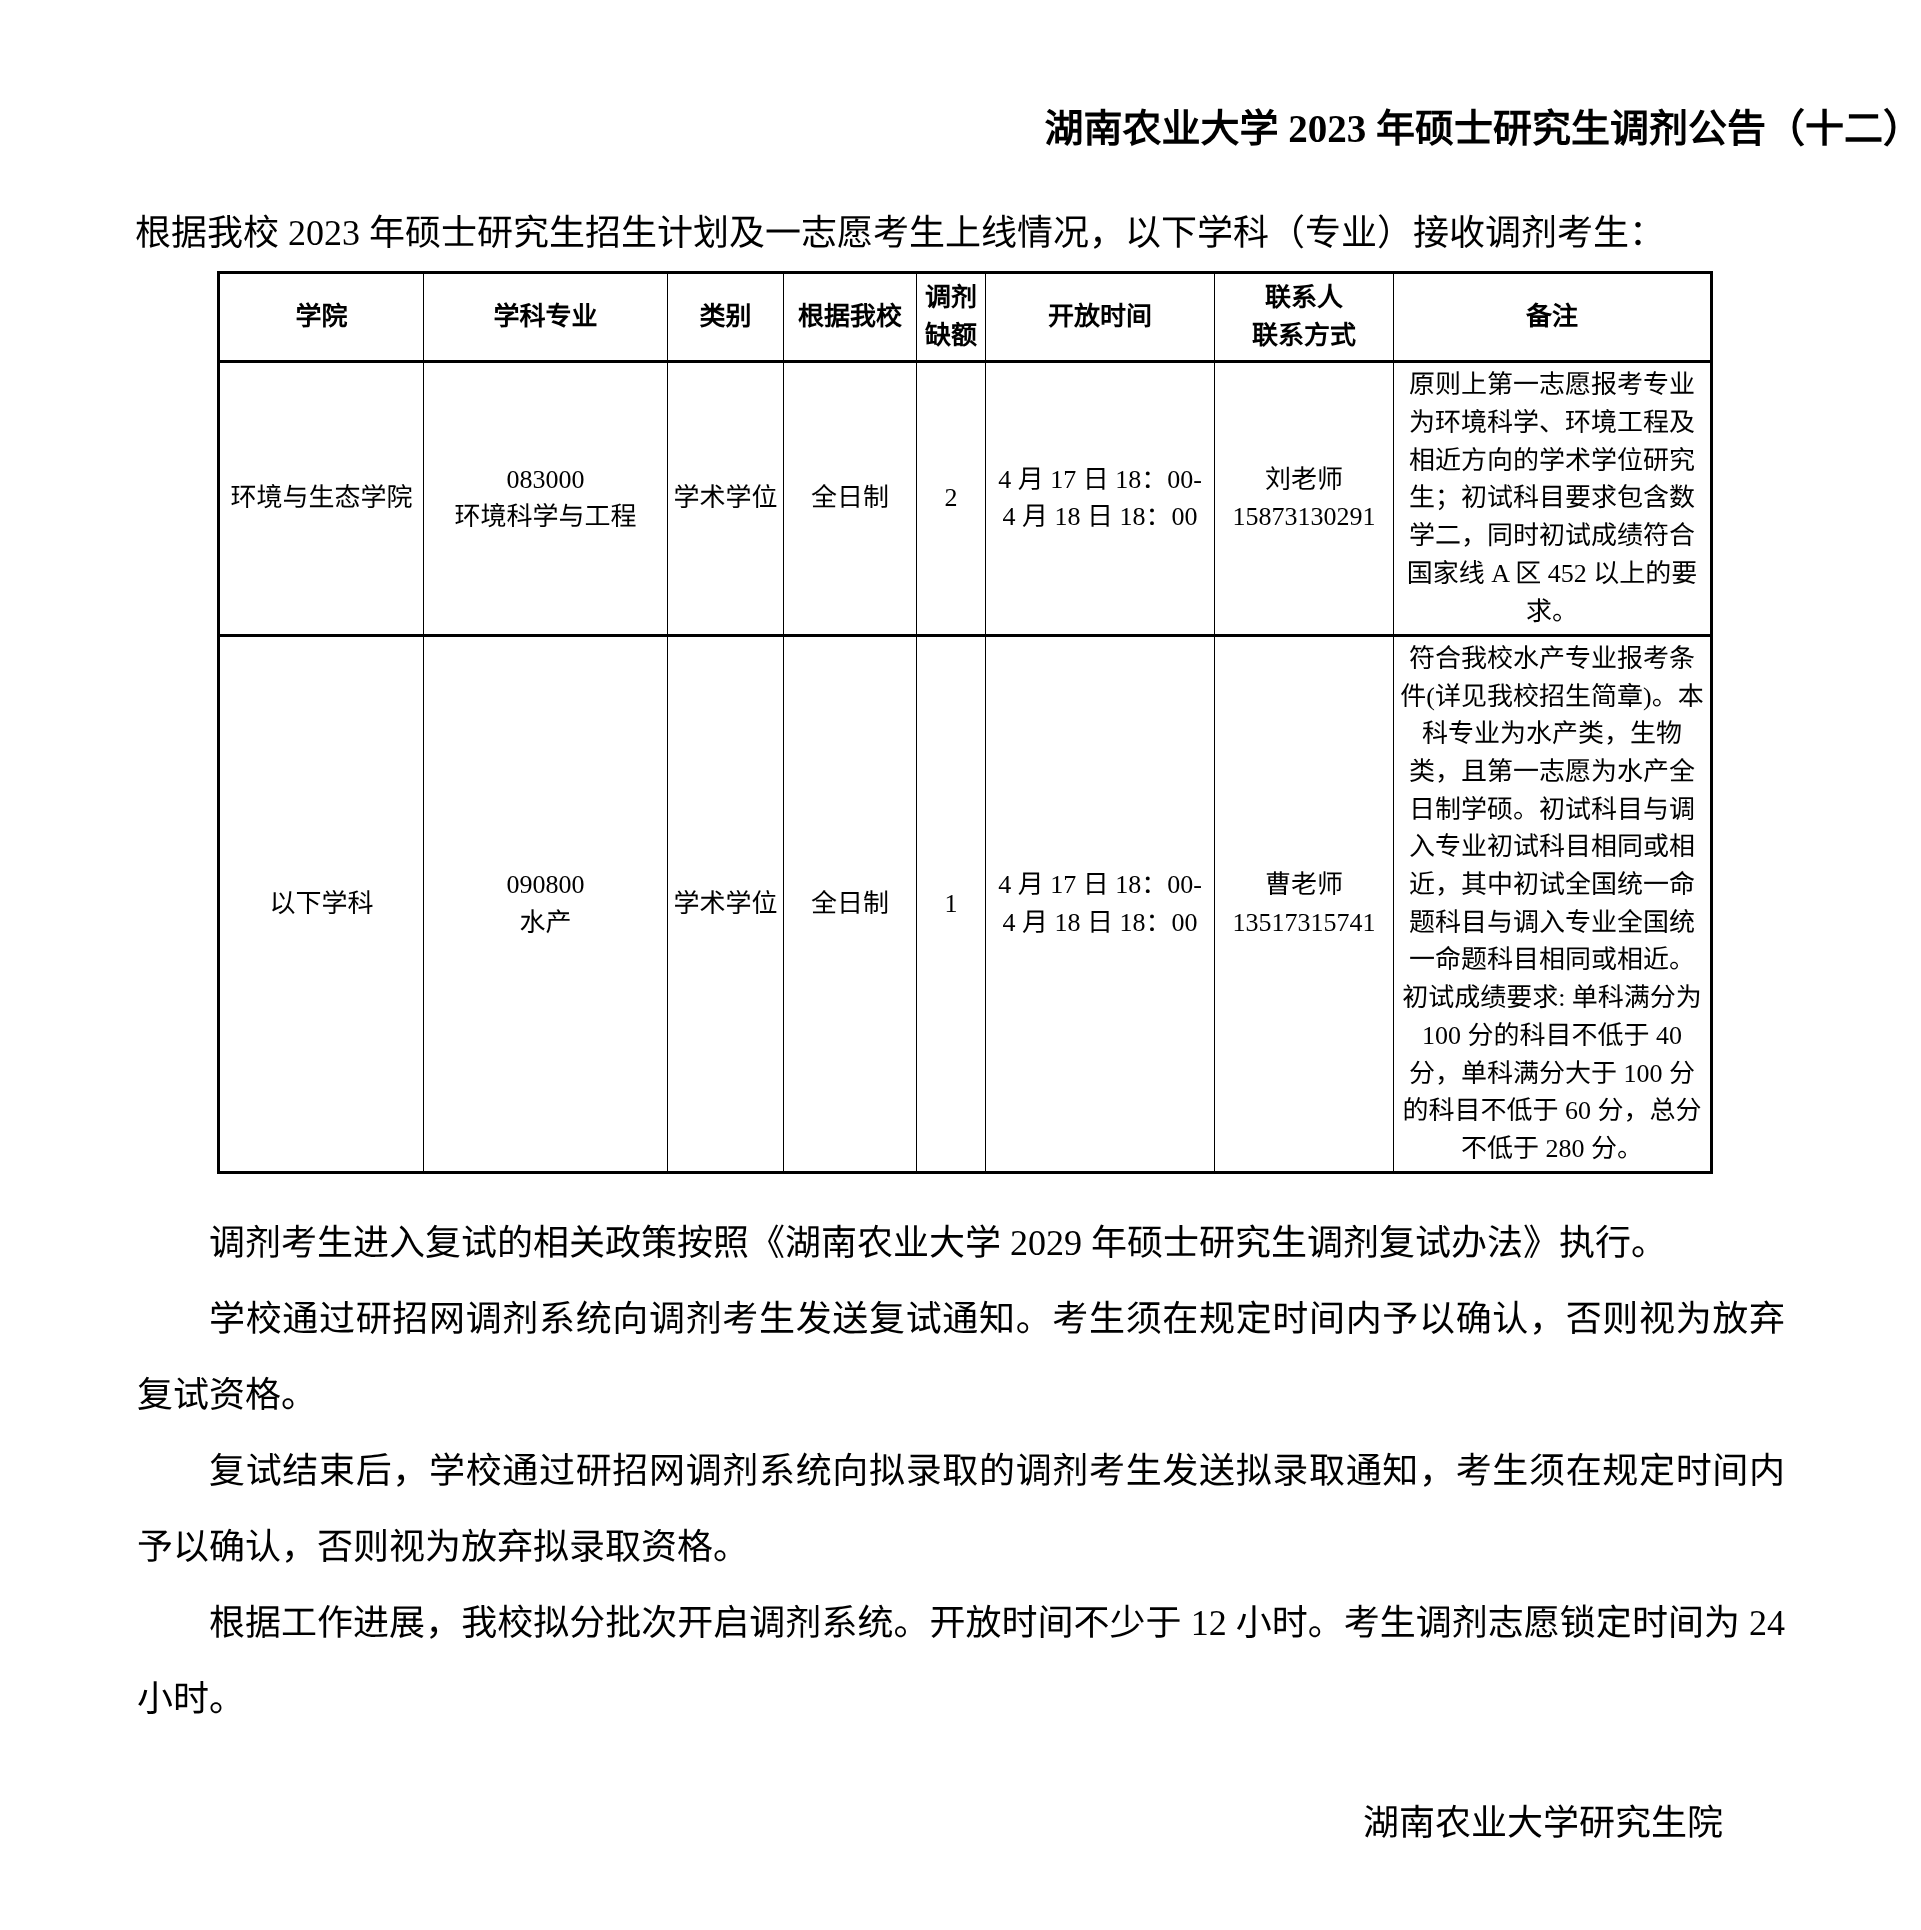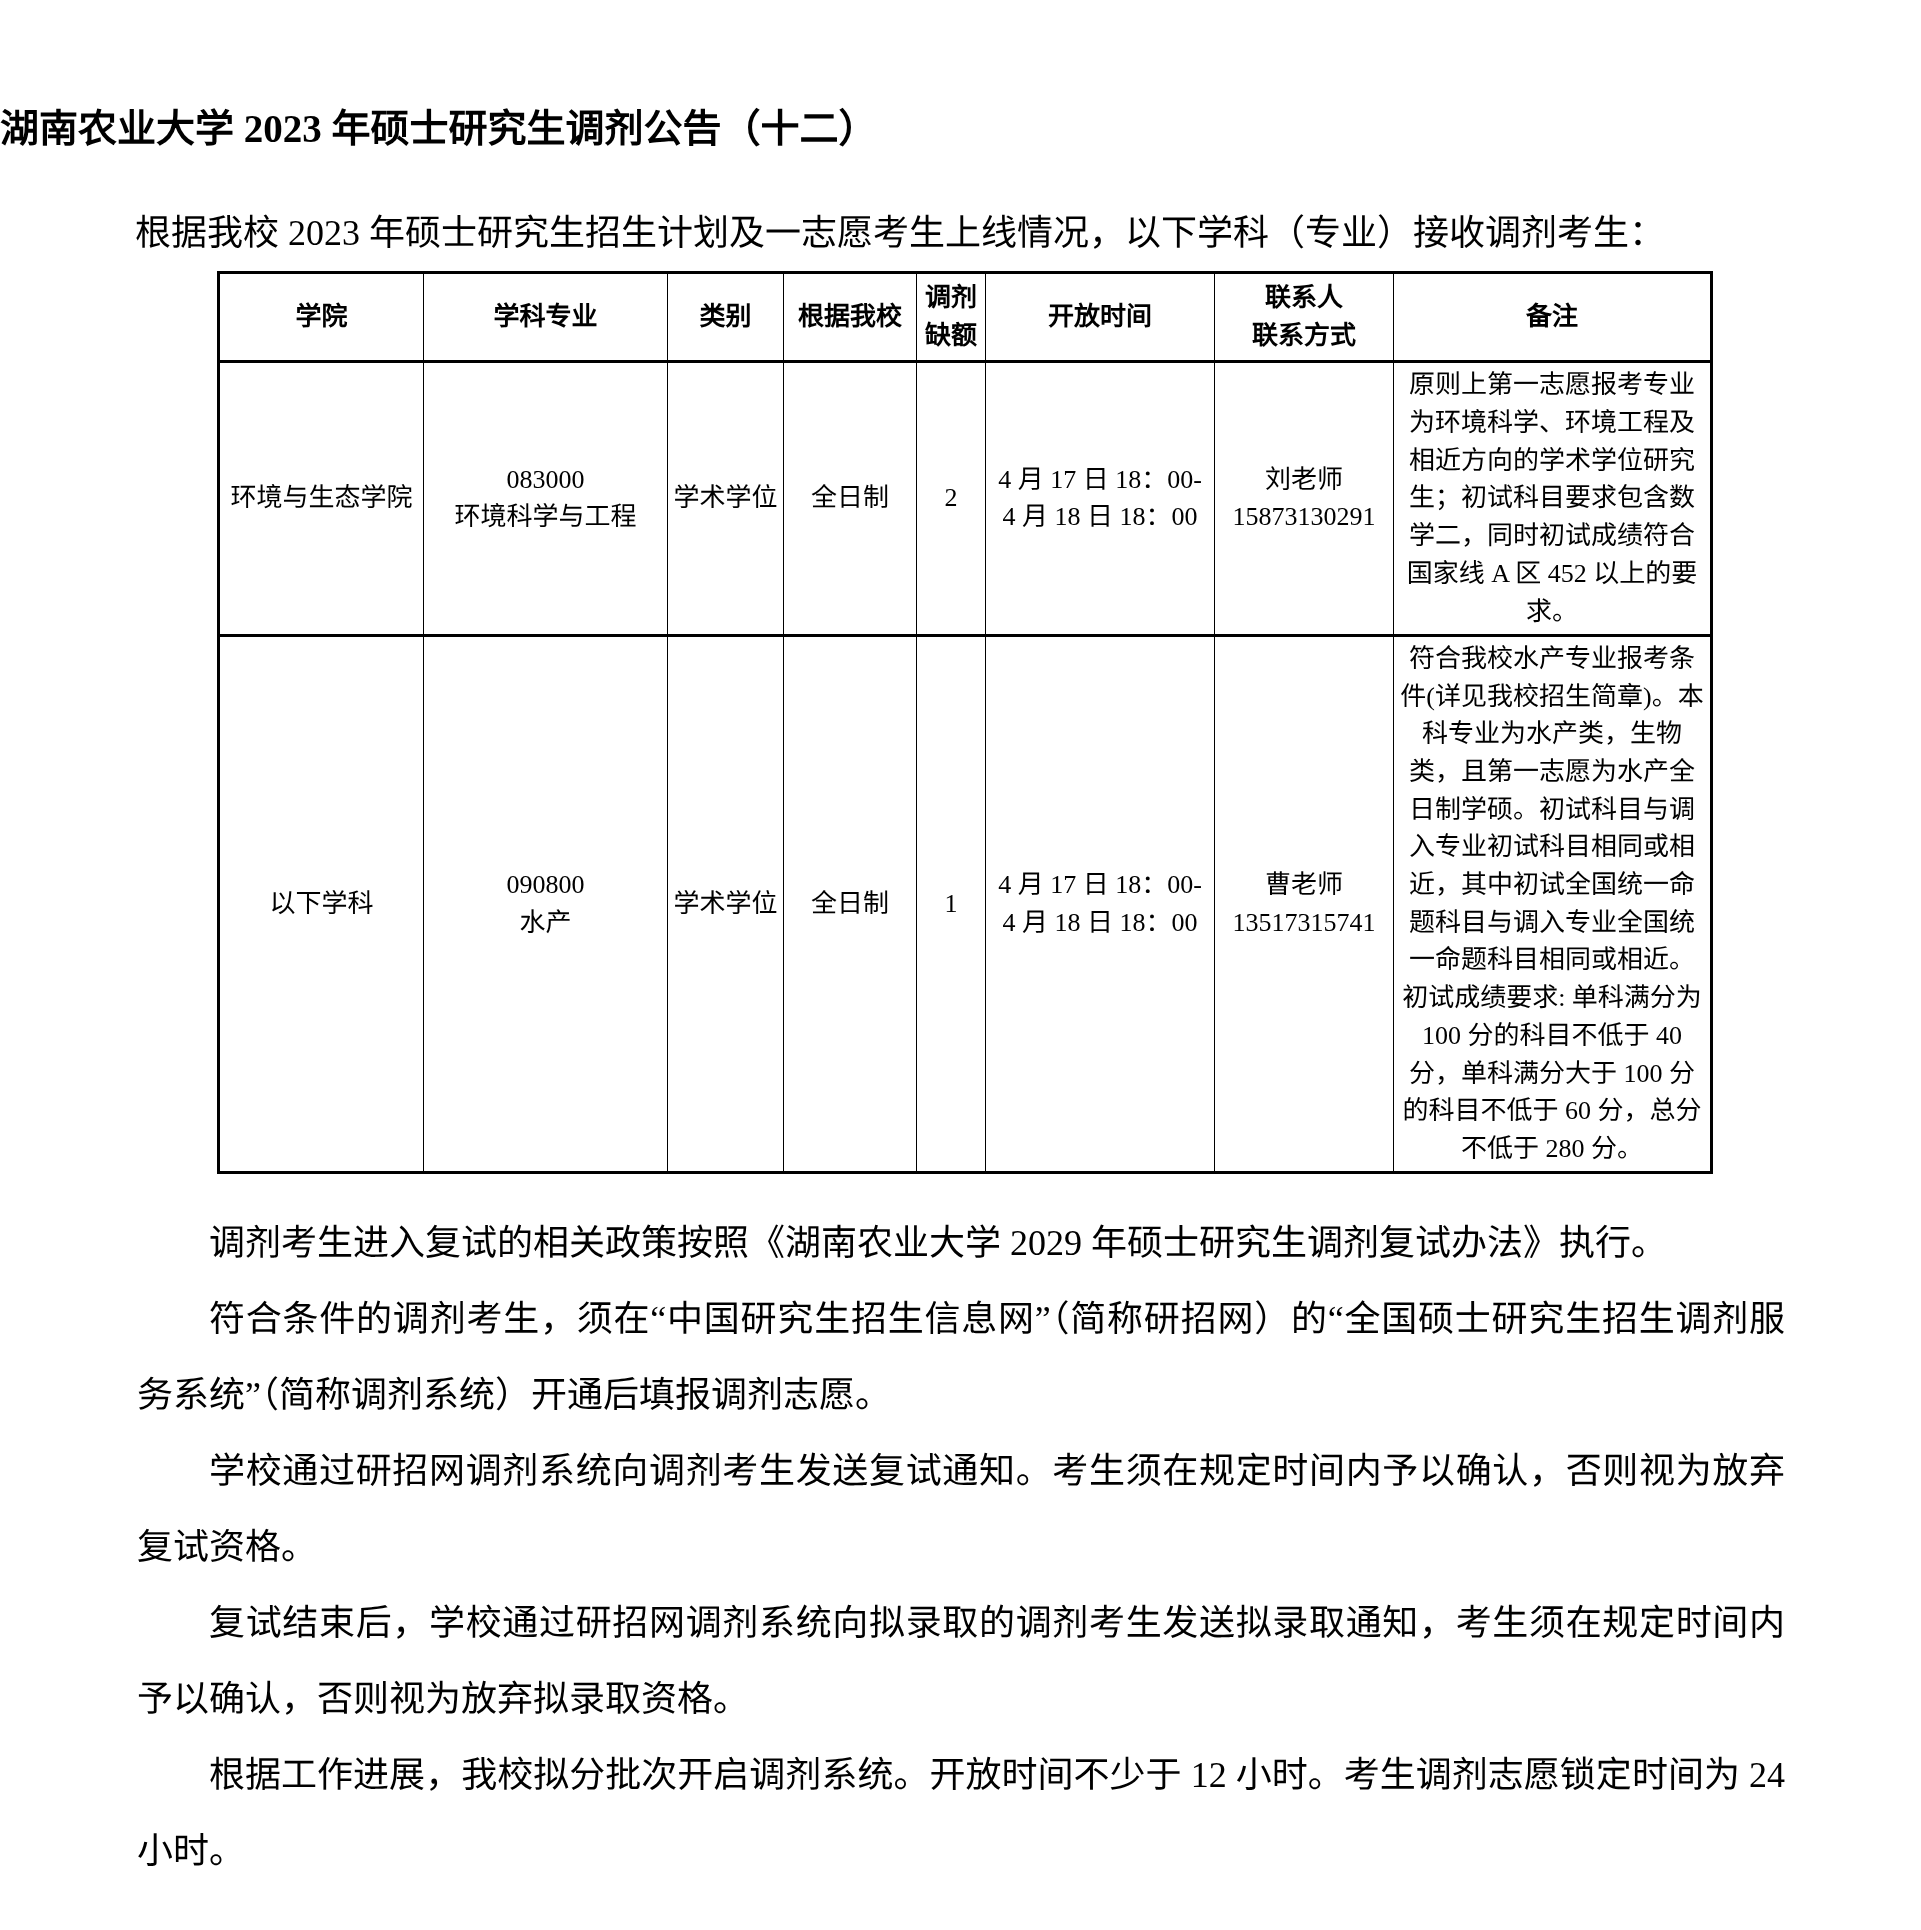--- a/index.html
+++ b/index.html
@@ -13,21 +13,21 @@
   }
   .page {
     position: relative;
     width: 1922px;
     height: 1930px;
     overflow: hidden;
   }
   .doc-title {
     margin: 0;
     padding-top: 106px;
-    text-align: left;
+    text-align: right;
     font-size: 39px;
     font-weight: bold;
     line-height: 45px;
   }
   .intro {
     margin: 57px 135px 0 135px;
     font-size: 36px;
     line-height: 51px;
     text-indent: 0;
   }
@@ -143,21 +143,20 @@
 4 月 18 日 18：00</td>
         <td class="pre">曹老师
 13517315741</td>
         <td class="cell-remarks">符合我校水产专业报考条件(详见我校招生简章)。本科专业为水产类，生物类，且第一志愿为水产全日制学硕。初试科目与调入专业初试科目相同或相近，其中初试全国统一命题科目与调入专业全国统一命题科目相同或相近。初试成绩要求: 单科满分为 100 分的科目不低于 40 分，单科满分大于 100 分的科目不低于 60 分，总分不低于 280 分。</td>
       </tr>
     </tbody>
   </table>
 
   <div class="body-text">
     <p>调剂考生进入复试的相关政策按照《湖南农业大学 2029 年硕士研究生调剂复试办法》执行。</p>
-    <p>符合条件的调剂考生，须在“中国研究生招生信息网”（简称研招网）的“全国硕士研究生招生调剂服务系统”（简称调剂系统）开通后填报调剂志愿。</p>
     <p>学校通过研招网调剂系统向调剂考生发送复试通知。考生须在规定时间内予以确认，否则视为放弃复试资格。</p>
     <p>复试结束后，学校通过研招网调剂系统向拟录取的调剂考生发送拟录取通知，考生须在规定时间内予以确认，否则视为放弃拟录取资格。</p>
     <p>根据工作进展，我校拟分批次开启调剂系统。开放时间不少于 12 小时。考生调剂志愿锁定时间为 24 小时。</p>
 
     <div class="signature-block">
       <div class="signature">湖南农业大学研究生院</div>
 
     </div>
   </div>
 

